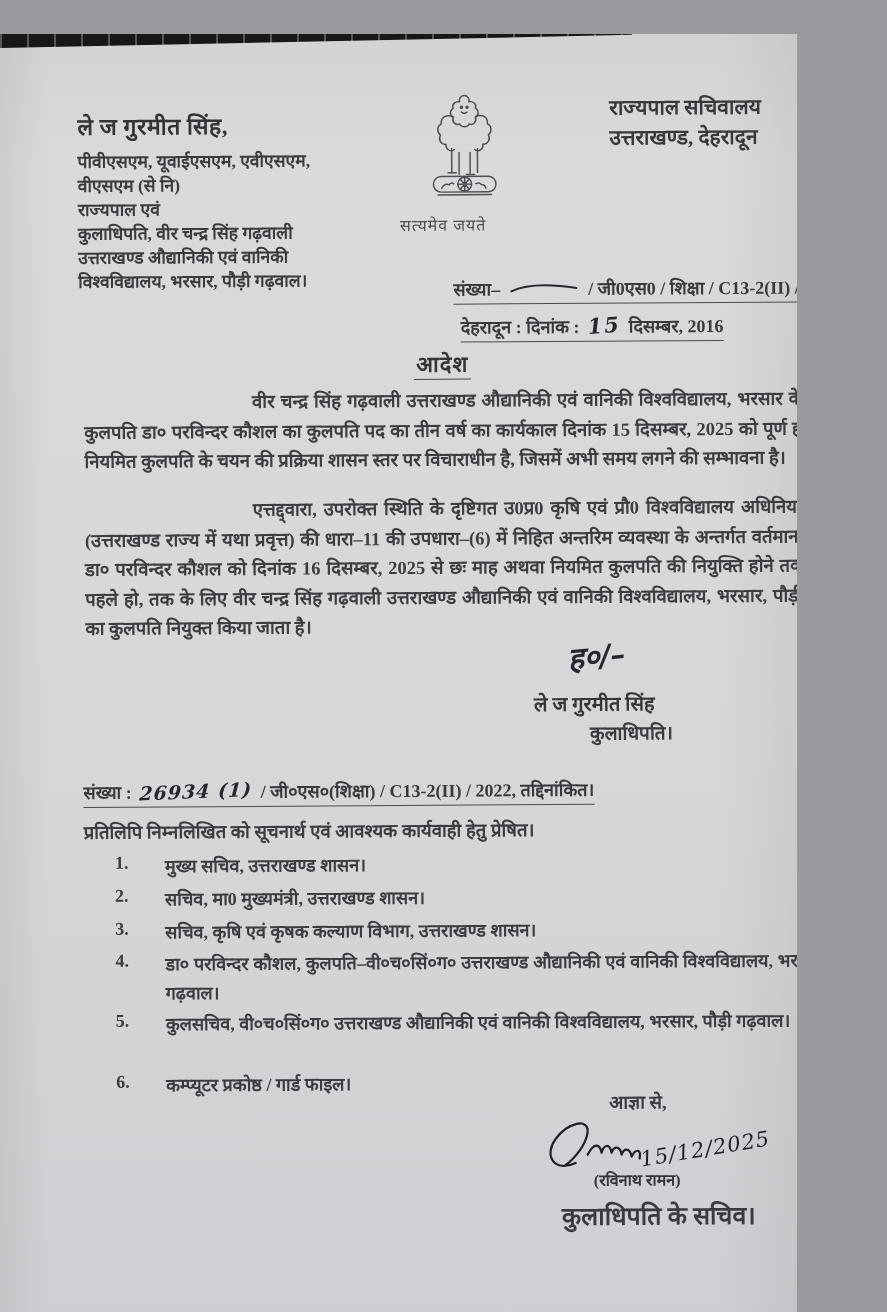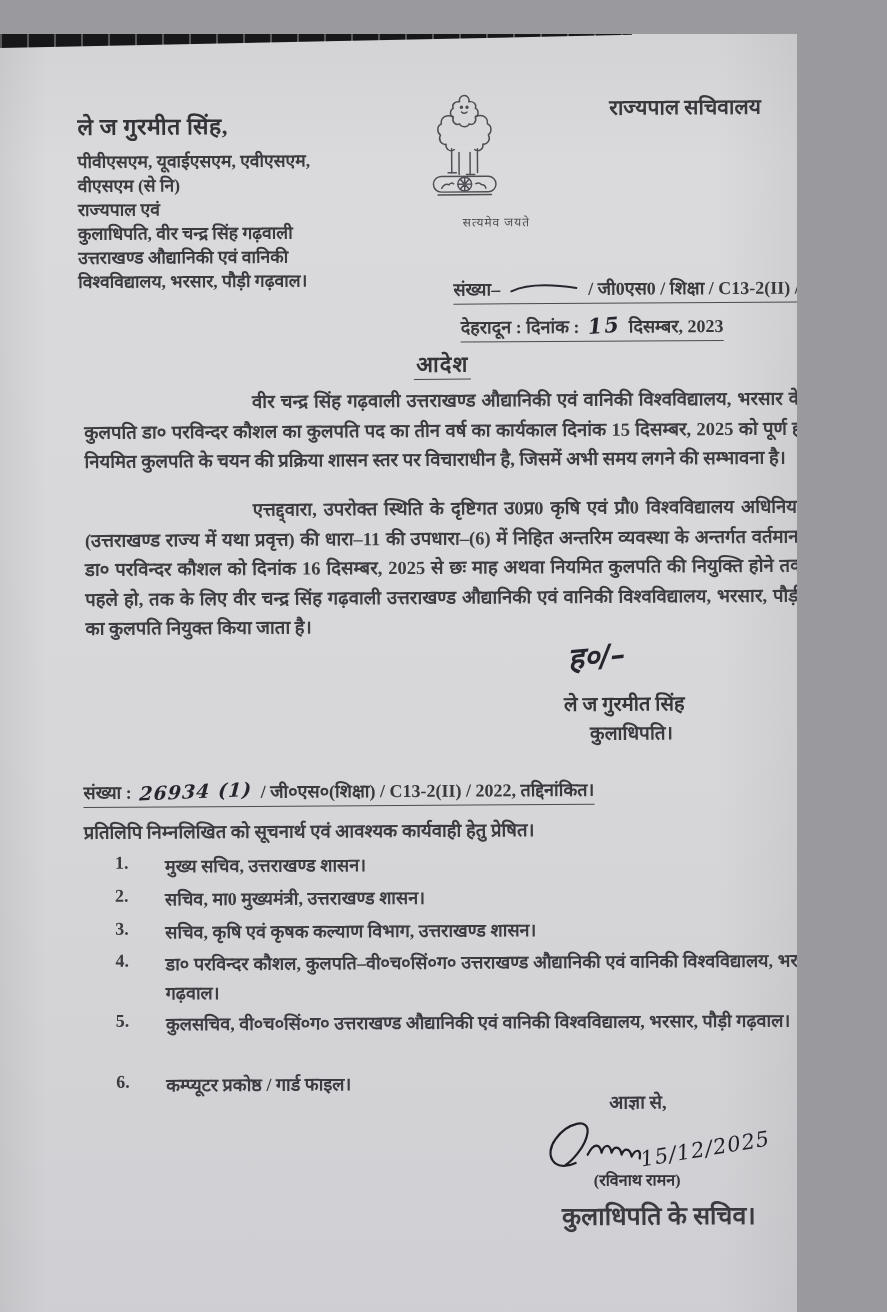--- a/index.html
+++ b/index.html
@@ -9,21 +9,21 @@
       linear-gradient(180deg,#d3d3d6 0%,#dadadd 10%,#d7d7da 55%,#cfcfd3 100%);
     font-family:"Liberation Serif","DejaVu Serif",serif;color:#3b3b40;margin-top:34px;}
   .tilt{position:absolute;inset:0;transform:rotate(-0.35deg);transform-origin:50% 40%;}
   .abs{position:absolute;}
   .top-strip{position:absolute;top:0;left:0;width:632px;height:14px;
     background:repeating-linear-gradient(90deg,#57575b 0 2px,#17171a 2px 27px);
     clip-path:polygon(0 0,100% 0,100% 6%,0 100%);}
   .sender-name{font-size:23px;font-weight:700;letter-spacing:.5px;color:#333338;}
   .sender-line{font-size:17.5px;font-weight:600;line-height:24px;color:#3a3a3f;}
   .office{font-size:21px;font-weight:600;line-height:30px;color:#38383d;}
-  .motto{font-size:12px;letter-spacing:1px;color:#4e4e54;text-align:right;}
+  .motto{font-size:16px;letter-spacing:1px;color:#4e4e54;text-align:left;}
   .refline{display:flex;align-items:baseline;gap:8px;font-size:18px;font-weight:600;
     border-bottom:1.5px solid #4a4a4f;padding-bottom:3px;color:#38383d;white-space:nowrap;}
   .hand{font-family:"DejaVu Serif",serif;font-style:italic;color:#26262e;}
   .hand-day{font-size:21px;transform:rotate(-4deg);display:inline-block;letter-spacing:2px;}
   .hand-num{font-size:19px;transform:rotate(-2deg) skewX(-6deg);display:inline-block;letter-spacing:1px;}
   .order-title{font-size:22px;font-weight:700;letter-spacing:1px;border-bottom:1.6px solid #45454a;
     padding:0 2px 2px 2px;color:#343439;text-align:center;}
   .body-para{width:772px;font-size:18.5px;font-weight:600;line-height:29.5px;text-align:justify;color:#3c3c41;}
   .indent{text-indent:168px;}
   .sig-mark{font-size:30px;font-weight:600;transform:rotate(-5deg);display:inline-block;color:#26262e;}
@@ -72,47 +72,48 @@
           <path d="M25 105 q3 -6 8 -4 q2 -3 5 -1"></path>
           <path d="M62 100 q4 -2 6 1 q4 0 5 4"></path>
           <path d="M21 112 H79"></path>
         </g>
       </svg>
       <div class="motto">सत्यमेव जयते</div>
     </div>
 
     <div class="abs office" style="left:612px;top:60px;">
       <div>राज्यपाल सचिवालय</div>
+      <div>उत्तराखण्ड, देहरादून</div>
     </div>
 
     <div class="abs refline" style="left:455px;top:243px;">
       <span>संख्या–</span>
       <svg width="72" height="14" viewBox="0 0 72 14">
         <path d="M3 10 C18 3 42 3 68 7" stroke="#26262e" stroke-width="2" fill="none" stroke-linecap="round"></path>
       </svg>
       <span>/ जी0एस0 / शिक्षा / C13-2(II) / 2022</span>
     </div>
 
     <div class="abs refline" style="left:462px;top:280px;">
       <span>देहरादून : दिनांक :</span>
       <span class="hand hand-day">15</span>
-      <span>दिसम्बर, 2023</span>
+      <span>दिसम्बर, 2016</span>
     </div>
 
     <div class="abs" style="left:0;top:314px;width:887px;text-align:center;">
       <span class="order-title">आदेश</span>
     </div>
 
     <div class="abs body-para indent" style="left:85px;top:353px;">वीर चन्द्र सिंह गढ़वाली उत्तराखण्ड औद्यानिकी एवं वानिकी विश्वविद्यालय, भरसार के वर्तमान कुलपति डा० परविन्दर कौशल का कुलपति पद का तीन वर्ष का कार्यकाल दिनांक 15 दिसम्बर, 2025 को पूर्ण हो रहा है। नियमित कुलपति के चयन की प्रक्रिया शासन स्तर पर विचाराधीन है, जिसमें अभी समय लगने की सम्भावना है।</div>
     <div class="abs body-para indent" style="left:85px;top:461px;">एत्तद्द्वारा, उपरोक्त स्थिति के दृष्टिगत उ0प्र0 कृषि एवं प्रौ0 विश्वविद्यालय अधिनियम, 1958 (उत्तराखण्ड राज्य में यथा प्रवृत्त) की धारा–11 की उपधारा–(6) में निहित अन्तरिम व्यवस्था के अन्तर्गत वर्तमान कुलपति डा० परविन्दर कौशल को दिनांक 16 दिसम्बर, 2025 से छः माह अथवा नियमित कुलपति की नियुक्ति होने तक, जो भी पहले हो, तक के लिए वीर चन्द्र सिंह गढ़वाली उत्तराखण्ड औद्यानिकी एवं वानिकी विश्वविद्यालय, भरसार, पौड़ी गढ़वाल का कुलपति नियुक्त किया जाता है।</div>
 
     <div class="abs" style="left:567px;top:602px;">
       <span class="sig-mark hand">ह०/–</span>
     </div>
-    <div class="abs sig-name" style="left:563px;top:657px;">ले ज गुरमीत सिंह</div>
+    <div class="abs sig-name" style="left:533px;top:657px;">ले ज गुरमीत सिंह</div>
     <div class="abs sig-desig" style="left:589px;top:687px;">कुलाधिपति।</div>
 
     <div class="abs refline" style="left:82px;top:744px;">
       <span>संख्या :</span>
       <span class="hand hand-num">26934 (1)</span>
       <span>/ जी०एस०(शिक्षा) / C13-2(II) / 2022, तद्दिनांकित।</span>
     </div>
 
     <div class="abs copy-note" style="left:82px;top:783px;">प्रतिलिपि निम्नलिखित को सूचनार्थ एवं आवश्यक कार्यवाही हेतु प्रेषित।</div>
 

